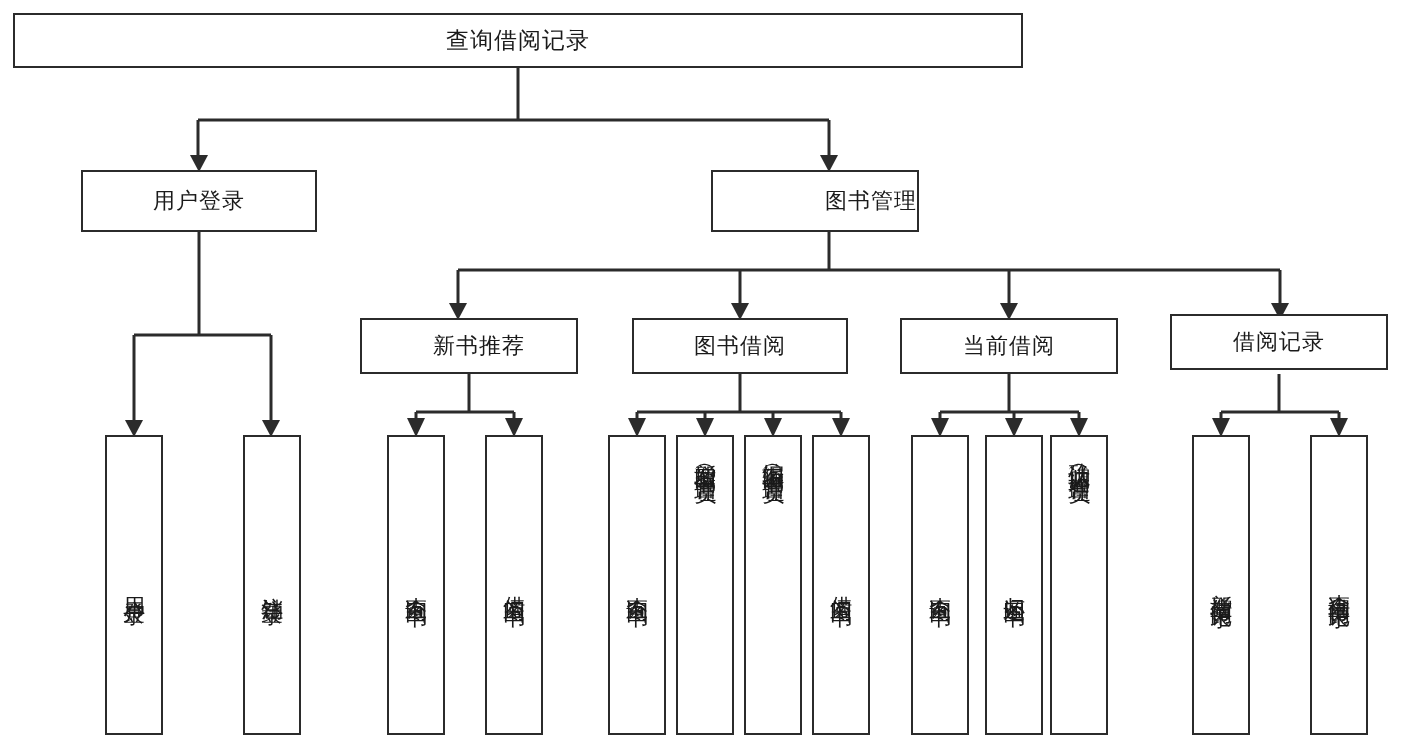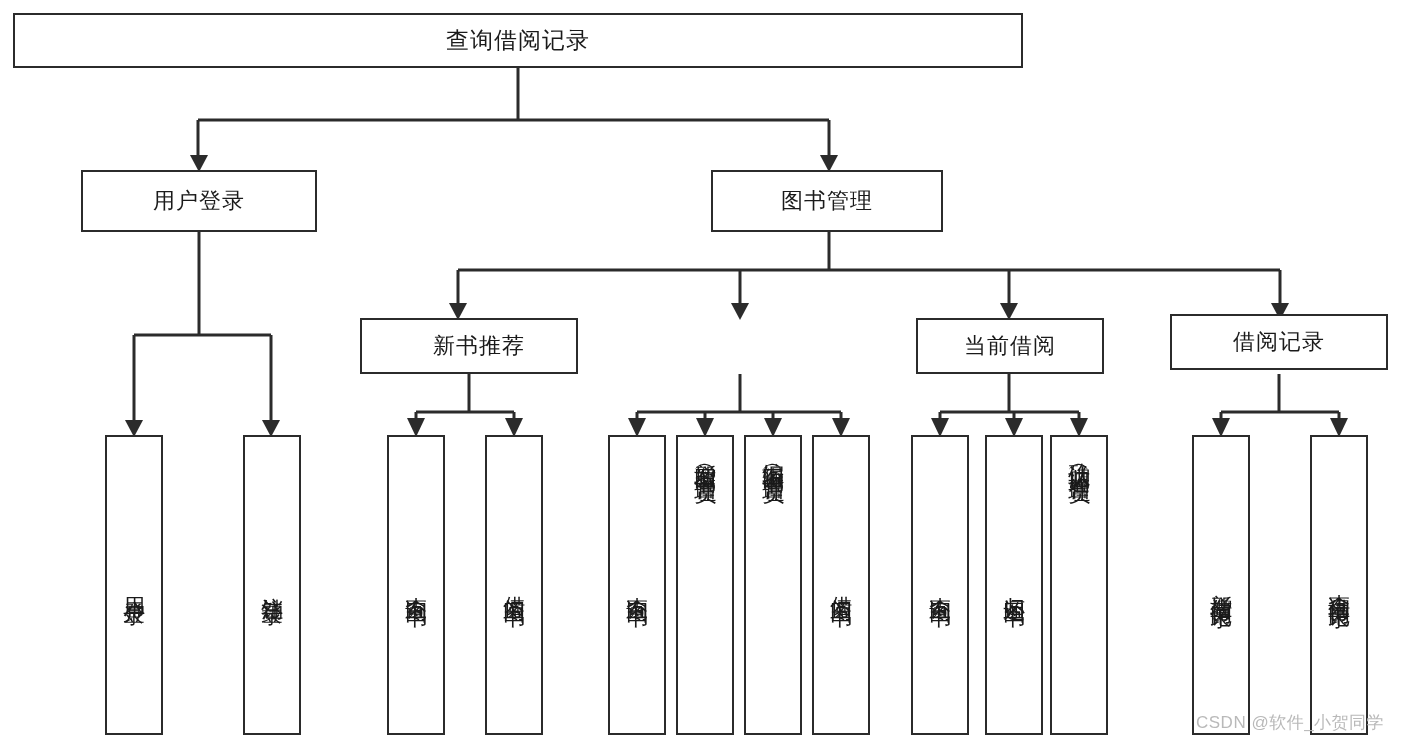--- a/index.html
+++ b/index.html
@@ -148,28 +148,31 @@
     </g>
   </svg>
 
   <div class="node h root" style="left:13px;top:13px;width:1010px;height:55px;">
     <span>查询借阅记录</span>
   </div>
 
   <div class="node h" style="left:81px;top:170px;width:236px;height:62px;">
     <span>用户登录</span>
   </div>
-  <div class="node h" style="left:711px;top:170px;width:232px;height:62px;">
+  <div class="node h" style="left:711px;top:170px;width:208px;height:62px;justify-content:flex-end;">
     <span>图书管理</span>
   </div>
 
   <div class="node h" style="left:360px;top:318px;width:218px;height:56px;padding-left:20px;">
     <span>新书推荐</span>
   </div>
-  <div class="node h" style="left:900px;top:318px;width:188px;height:56px;margin-left:16px;">
+  <div class="node h" style="left:632px;top:318px;width:216px;height:56px;">
+    <span>图书借阅</span>
+  </div>
+  <div class="node h" style="left:900px;top:318px;width:218px;height:56px;">
     <span>当前借阅</span>
   </div>
   <div class="node h" style="left:1170px;top:314px;width:218px;height:56px;">
     <span>借阅记录</span>
   </div>
 
   <div class="node v mid" style="left:105px;top:435px;width:58px;height:300px;">
     <span class="vtext">用户登录</span>
   </div>
   <div class="node v mid" style="left:243px;top:435px;width:58px;height:300px;">
@@ -206,15 +209,14 @@
     <span class="vtext">确认归还（管理员）</span>
   </div>
 
   <div class="node v mid" style="left:1192px;top:435px;width:58px;height:300px;">
     <span class="vtext">新增借阅记录</span>
   </div>
   <div class="node v mid" style="left:1310px;top:435px;width:58px;height:300px;">
     <span class="vtext">查询借阅记录</span>
   </div>
 
-  <div class="watermark">CSDN @软件_小贺同学</div>
 
 </div>
 
 </body></html>

